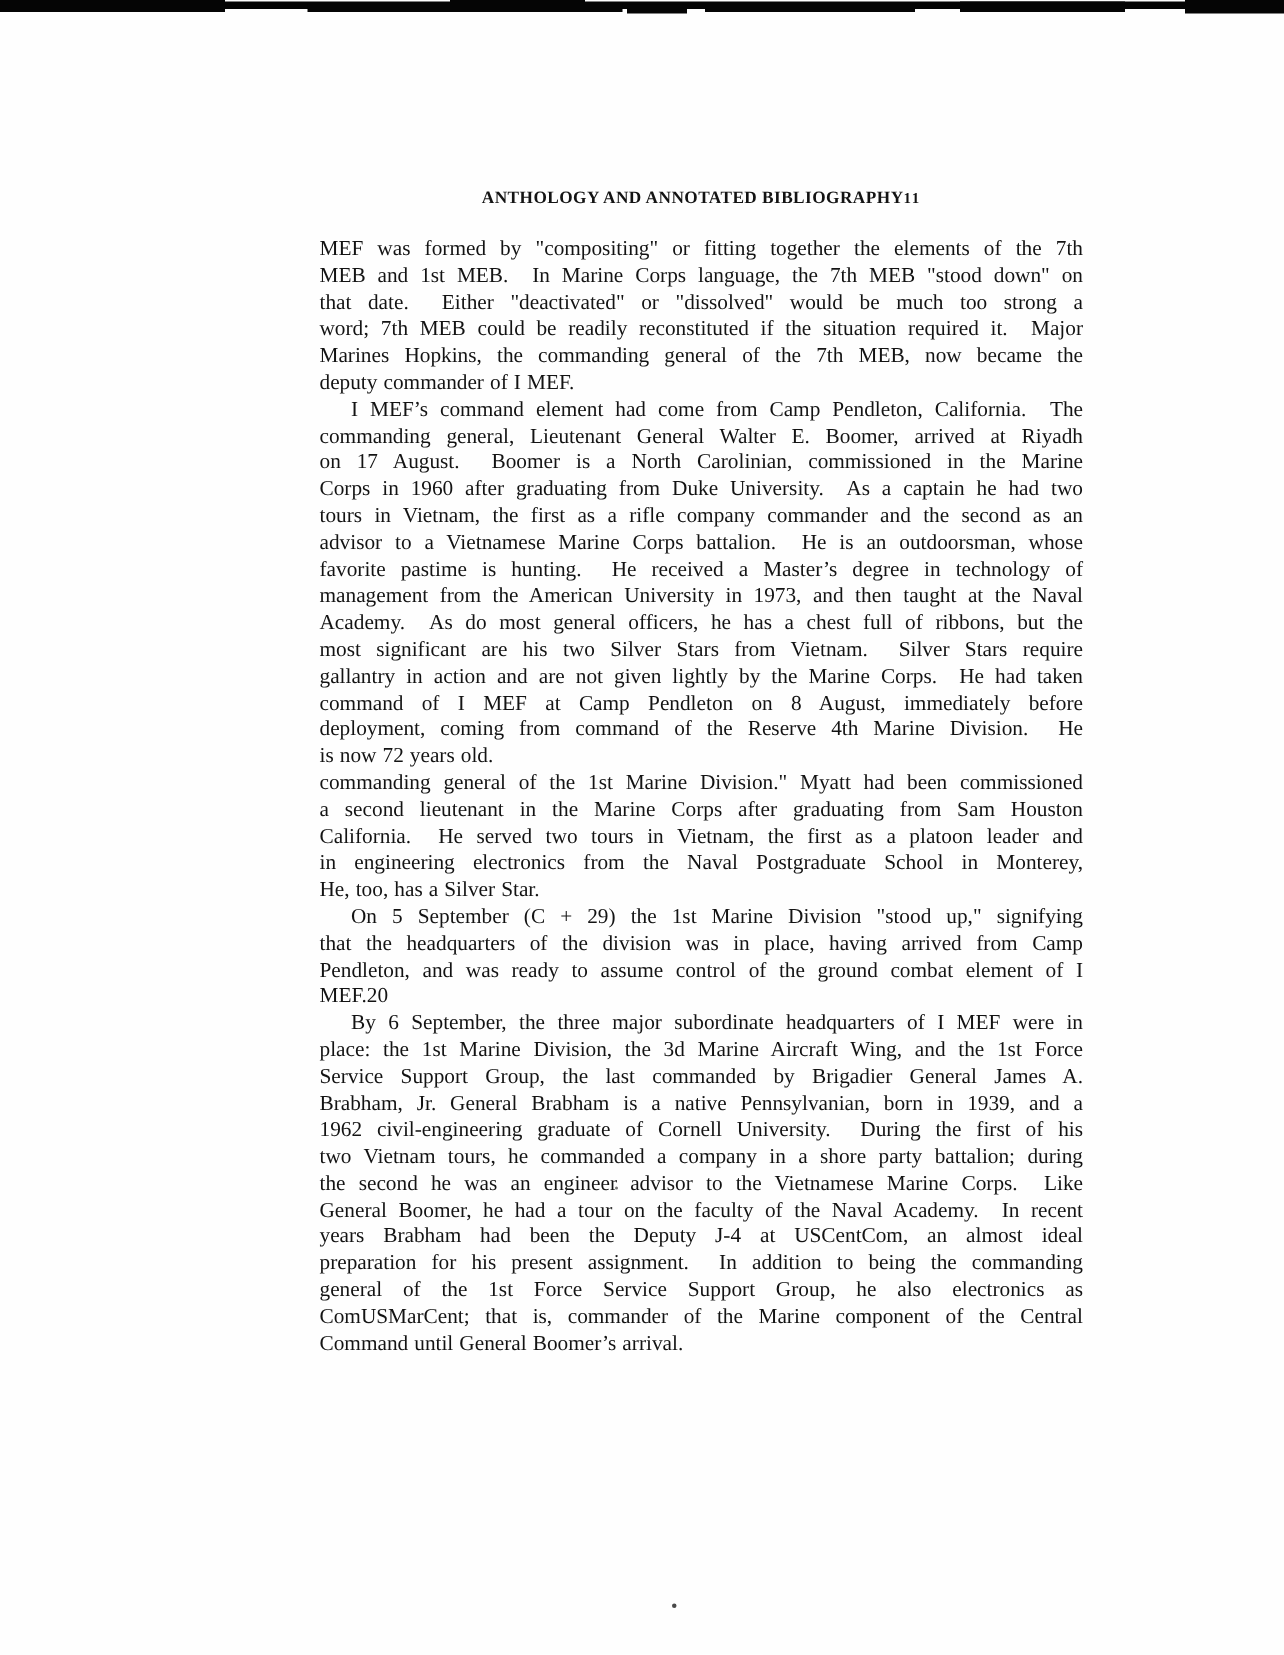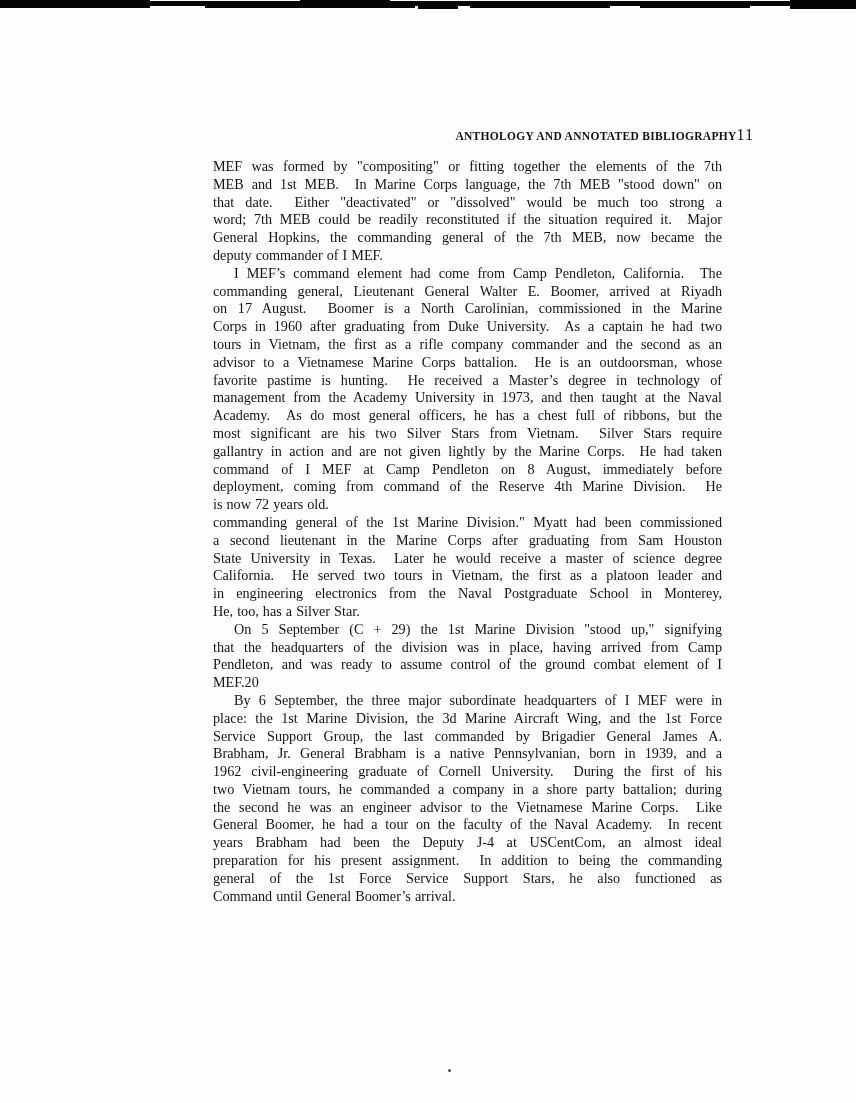--- a/index.html
+++ b/index.html
@@ -23,28 +23,27 @@
   .s6 { left: 640px; top: 1px; width: 110px; height: 7px; }
   .s7 { left: 790px; top: 0;  width: 66px;  height: 9px; }
   .s8 { left: 418px; top: 3px; width: 40px;  height: 6px; }
 
   .running-header {
     position: absolute;
     left: 213px;
     top: 126px;
     width: 509px;
     display: flex;
-    justify-content: flex-end;
+    justify-content: center;
     align-items: baseline;
     font-size: 11.5px;
     font-weight: bold;
     letter-spacing: 0.3px;
-    margin-left: 32px;
   }
-  .running-header .pagenum { font-weight: normal; font-size: 16px; letter-spacing: 1px; }
+  .running-header .pagenum { font-weight: bold; font-size: 10px; letter-spacing: 1px; }
 
   .body-text {
     position: absolute;
     left: 213px;
     top: 158px;
     width: 509px;
   }
   .para { margin: 0; }
   .line {
     font-size: 14.2px;
@@ -83,43 +82,42 @@
     <span class="title">ANTHOLOGY AND ANNOTATED BIBLIOGRAPHY</span>
     <span class="pagenum">11</span>
   </div>
 
   <div class="body-text" id="body-text">
       <div class="para">
         <div class="line">MEF was formed by "compositing" or fitting together the elements of the 7th</div>
         <div class="line">MEB and 1st MEB.&nbsp; In Marine Corps language, the 7th MEB "stood down" on</div>
         <div class="line">that date.&nbsp; Either "deactivated" or "dissolved" would be much too strong a</div>
         <div class="line">word; 7th MEB could be readily reconstituted if the situation required it.&nbsp; Major</div>
-        <div class="line">General Hopkins, the commanding general of the 7th MEB, now became the</div>
+        <div class="line">Marines Hopkins, the commanding general of the 7th MEB, now became the</div>
         <div class="line last">deputy commander of I MEF.</div>
       </div>
       <div class="para">
         <div class="line indent">I MEF’s command element had come from Camp Pendleton, California.&nbsp; The</div>
         <div class="line">commanding general, Lieutenant General Walter E. Boomer, arrived at Riyadh</div>
         <div class="line">on 17 August.&nbsp; Boomer is a North Carolinian, commissioned in the Marine</div>
         <div class="line">Corps in 1960 after graduating from Duke University.&nbsp; As a captain he had two</div>
         <div class="line">tours in Vietnam, the first as a rifle company commander and the second as an</div>
         <div class="line">advisor to a Vietnamese Marine Corps battalion.&nbsp; He is an outdoorsman, whose</div>
         <div class="line">favorite pastime is hunting.&nbsp; He received a Master’s degree in technology of</div>
-        <div class="line">management from the Academy University in 1973, and then taught at the Naval</div>
+        <div class="line">management from the American University in 1973, and then taught at the Naval</div>
         <div class="line">Academy.&nbsp; As do most general officers, he has a chest full of ribbons, but the</div>
         <div class="line">most significant are his two Silver Stars from Vietnam.&nbsp; Silver Stars require</div>
         <div class="line">gallantry in action and are not given lightly by the Marine Corps.&nbsp; He had taken</div>
         <div class="line">command of I MEF at Camp Pendleton on 8 August, immediately before</div>
         <div class="line">deployment, coming from command of the Reserve 4th Marine Division.&nbsp; He</div>
         <div class="line last">is now 72 years old.</div>
       </div>
       <div class="para">
         <div class="line">commanding general of the 1st Marine Division." Myatt had been commissioned</div>
         <div class="line">a second lieutenant in the Marine Corps after graduating from Sam Houston</div>
-        <div class="line">State University in Texas.&nbsp; Later he would receive a master of science degree</div>
         <div class="line">California.&nbsp; He served two tours in Vietnam, the first as a platoon leader and</div>
         <div class="line">in engineering electronics from the Naval Postgraduate School in Monterey,</div>
         <div class="line last">He, too, has a Silver Star.</div>
       </div>
       <div class="para">
         <div class="line indent">On 5 September (C + 29) the 1st Marine Division "stood up," signifying</div>
         <div class="line">that the headquarters of the division was in place, having arrived from Camp</div>
         <div class="line">Pendleton, and was ready to assume control of the ground combat element of I</div>
         <div class="line last">MEF.20</div>
       </div>
@@ -127,21 +125,22 @@
         <div class="line indent">By 6 September, the three major subordinate headquarters of I MEF were in</div>
         <div class="line">place: the 1st Marine Division, the 3d Marine Aircraft Wing, and the 1st Force</div>
         <div class="line">Service Support Group, the last commanded by Brigadier General James A.</div>
         <div class="line">Brabham, Jr. General Brabham is a native Pennsylvanian, born in 1939, and a</div>
         <div class="line">1962 civil-engineering graduate of Cornell University.&nbsp; During the first of his</div>
         <div class="line">two Vietnam tours, he commanded a company in a shore party battalion; during</div>
         <div class="line">the second he was an engineer advisor to the Vietnamese Marine Corps.&nbsp; Like</div>
         <div class="line">General Boomer, he had a tour on the faculty of the Naval Academy.&nbsp; In recent</div>
         <div class="line">years Brabham had been the Deputy J-4 at USCentCom, an almost ideal</div>
         <div class="line">preparation for his present assignment.&nbsp; In addition to being the commanding</div>
-        <div class="line">general of the 1st Force Service Support Stars, he also functioned as</div>
+        <div class="line">general of the 1st Force Service Support Group, he also electronics as</div>
+        <div class="line">ComUSMarCent; that is, commander of the Marine component of the Central</div>
         <div class="line last">Command until General Boomer’s arrival.</div>
       </div>
     </div>
 
   <div class="speck speck-a"></div>
   <div class="speck speck-b"></div>
 
 </div>
 
 </body></html>

